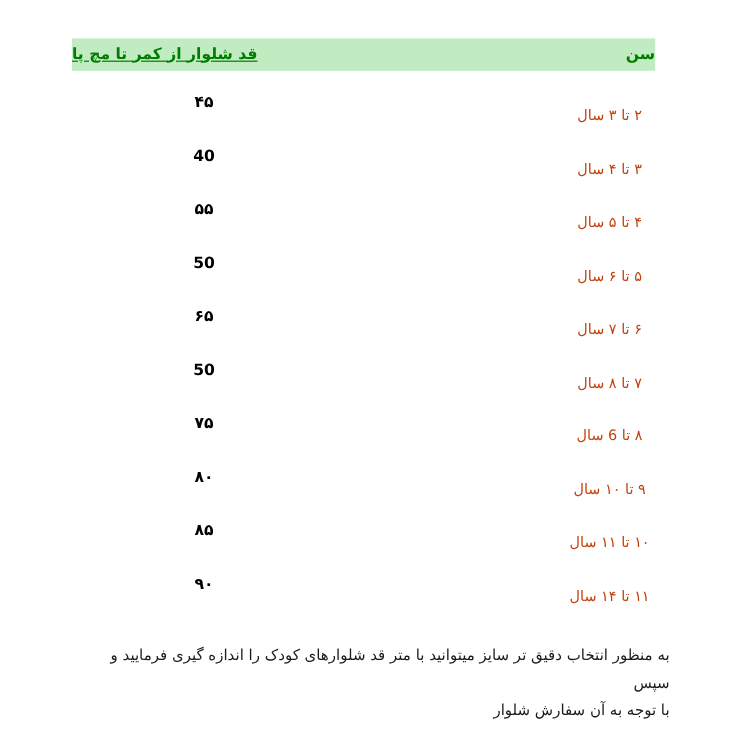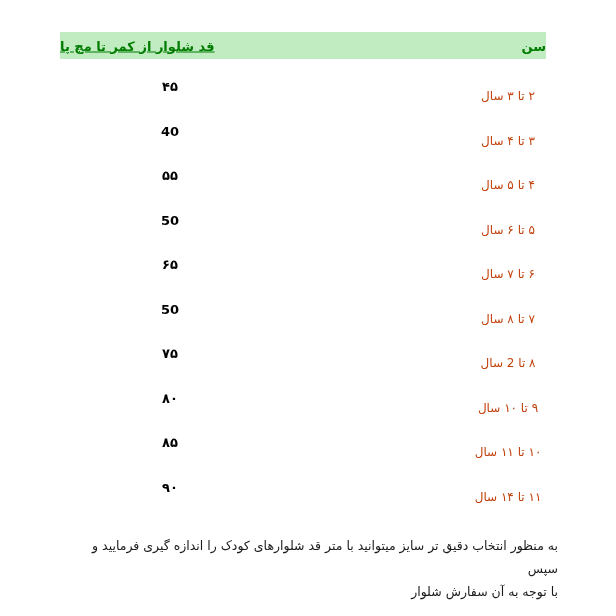--- a/index.html
+++ b/index.html
@@ -119,21 +119,21 @@
     <div class="row">
       <span class="cell-length">۶۵</span>
       <span class="cell-age">۶ تا ۷ سال</span>
     </div>
     <div class="row">
       <span class="cell-length">50</span>
       <span class="cell-age">۷ تا ۸ سال</span>
     </div>
     <div class="row">
       <span class="cell-length">۷۵</span>
-      <span class="cell-age">۸ تا 2 سال</span>
+      <span class="cell-age">۸ تا 6 سال</span>
     </div>
     <div class="row">
       <span class="cell-length">۸۰</span>
       <span class="cell-age">۹ تا ۱۰ سال</span>
     </div>
     <div class="row">
       <span class="cell-length">۸۵</span>
       <span class="cell-age">۱۰ تا ۱۱ سال</span>
     </div>
     <div class="row">

